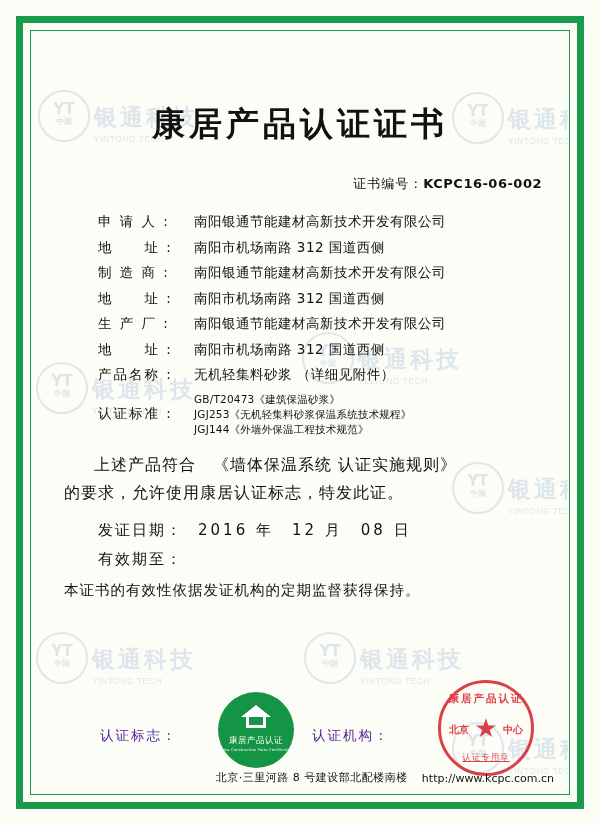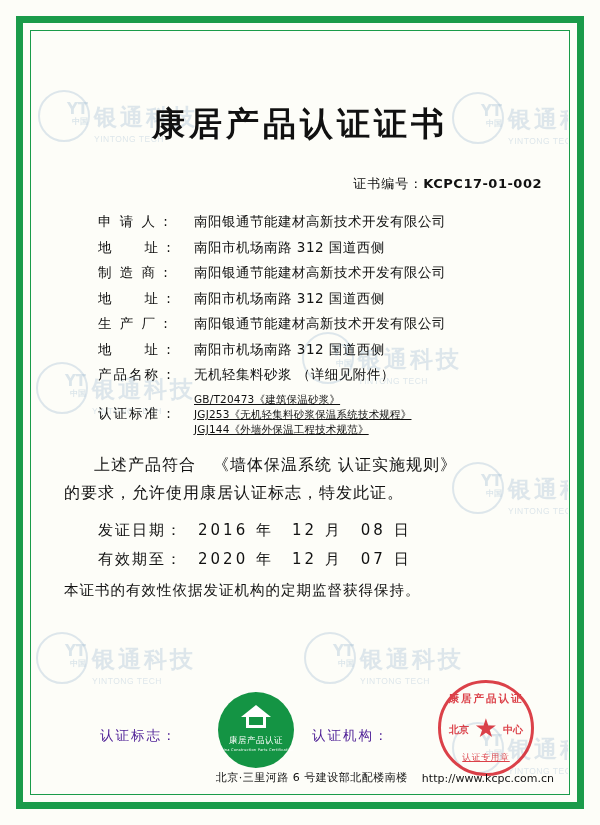--- a/index.html
+++ b/index.html
@@ -68,21 +68,21 @@
     margin-top: 1px;
   }
   .wm-seal {
     position: absolute;
     width: 52px;
     height: 52px;
     border-radius: 50%;
     border: 2px solid rgba(150, 180, 205, 0.30);
     color: rgba(150, 180, 205, 0.32);
     font-size: 8px;
-    text-align: right;
+    text-align: center;
     line-height: 1.05;
     box-sizing: border-box;
     padding-top: 10px;
     font-weight: bold;
   }
   .wm-seal span { display: block; font-size: 15px; }
 
   
   .content {
     position: absolute;
@@ -139,21 +139,20 @@
   .std-rows {
     display: flex;
     align-items: center;
     margin-bottom: 6px;
   }
   .std-list { flex: 1; }
   .std-list div {
     font-size: 10.5px;
     line-height: 1.45;
     letter-spacing: 0.2px;
-    text-decoration: underline;
   }
 
   
   .statement {
     margin-top: 14px;
     padding-left: 24px;
     padding-right: 10px;
     font-size: 16px;
     line-height: 1.75;
     color: #111;
@@ -399,21 +398,21 @@
       <span>银通科技</span>
       <span class="sub">YINTONG TECH</span>
     </div>
   </div>
 
   <div class="content">
 
     <div class="title">康居产品认证证书</div>
 
     <div class="cert-no">
-      <span>证书编号：</span><span class="num">KCPC17-01-002</span>
+      <span>证书编号：</span><span class="num">KCPC16-06-002</span>
     </div>
 
     <div class="fields">
       <div class="row">
         <div class="lbl">申 请 人 :</div>
         <div class="val">南阳银通节能建材高新技术开发有限公司</div>
       </div>
       <div class="row">
         <div class="lbl">地　　址 :</div>
         <div class="val">南阳市机场南路 312 国道西侧</div>
@@ -454,21 +453,20 @@
       <div>的要求，允许使用康居认证标志，特发此证。</div>
     </div>
 
     <div class="dates">
       <div class="drow">
         <div class="dlbl">发证日期：</div>
         <div class="dval">2016 年　12 月　08 日</div>
       </div>
       <div class="drow">
         <div class="dlbl">有效期至：</div>
-        <div class="dval">2020 年　12 月　07 日</div>
       </div>
     </div>
 
     <div class="note">本证书的有效性依据发证机构的定期监督获得保持。</div>
 
     <div class="marks">
       <div class="mark-label left">认证标志：</div>
 
       <div class="green-logo">
         <div class="house"></div>
@@ -481,18 +479,18 @@
       <div class="red-seal">
         <div class="arc-top">康居产品认证</div>
         <div class="side-l">北京</div>
         <div class="side-r">中心</div>
         <div class="star">★</div>
         <div class="arc-bottom">认证专用章</div>
       </div>
     </div>
 
     <div class="footer">
-      <span>北京·三里河路 6 号建设部北配楼南楼</span>
+      <span>北京·三里河路 8 号建设部北配楼南楼</span>
       <span class="url">http://www.kcpc.com.cn</span>
     </div>
 
   </div>
 </div>
 
 </body></html>

